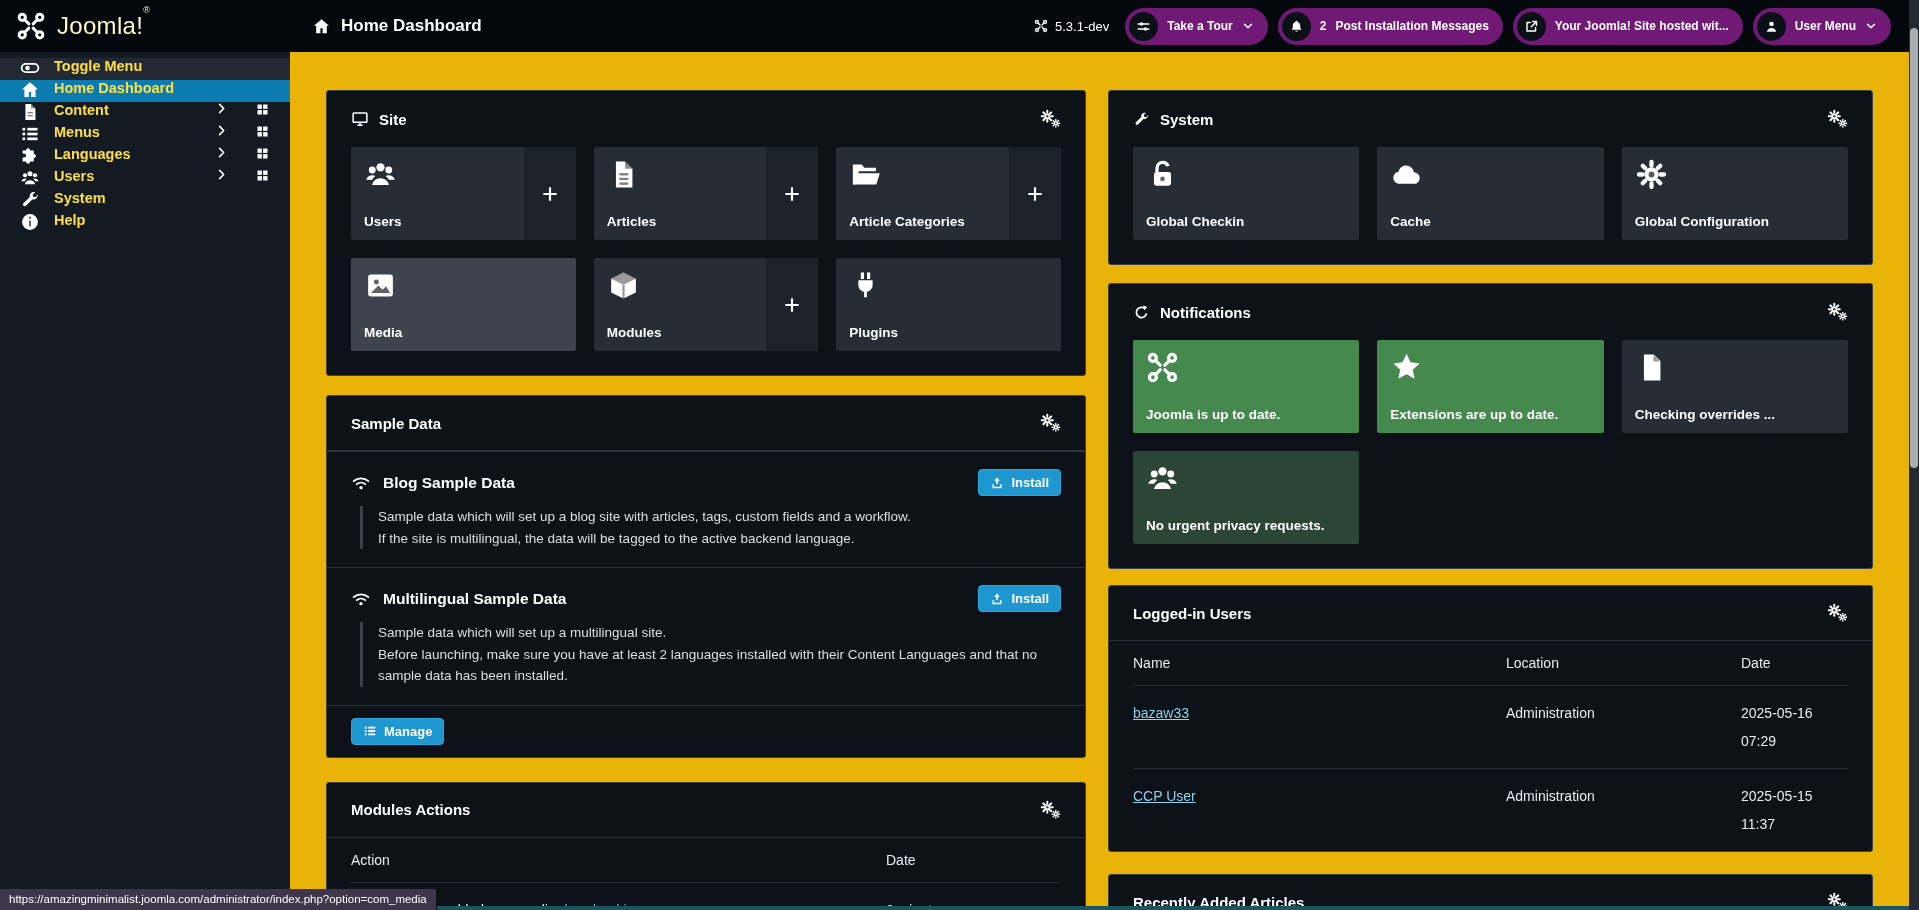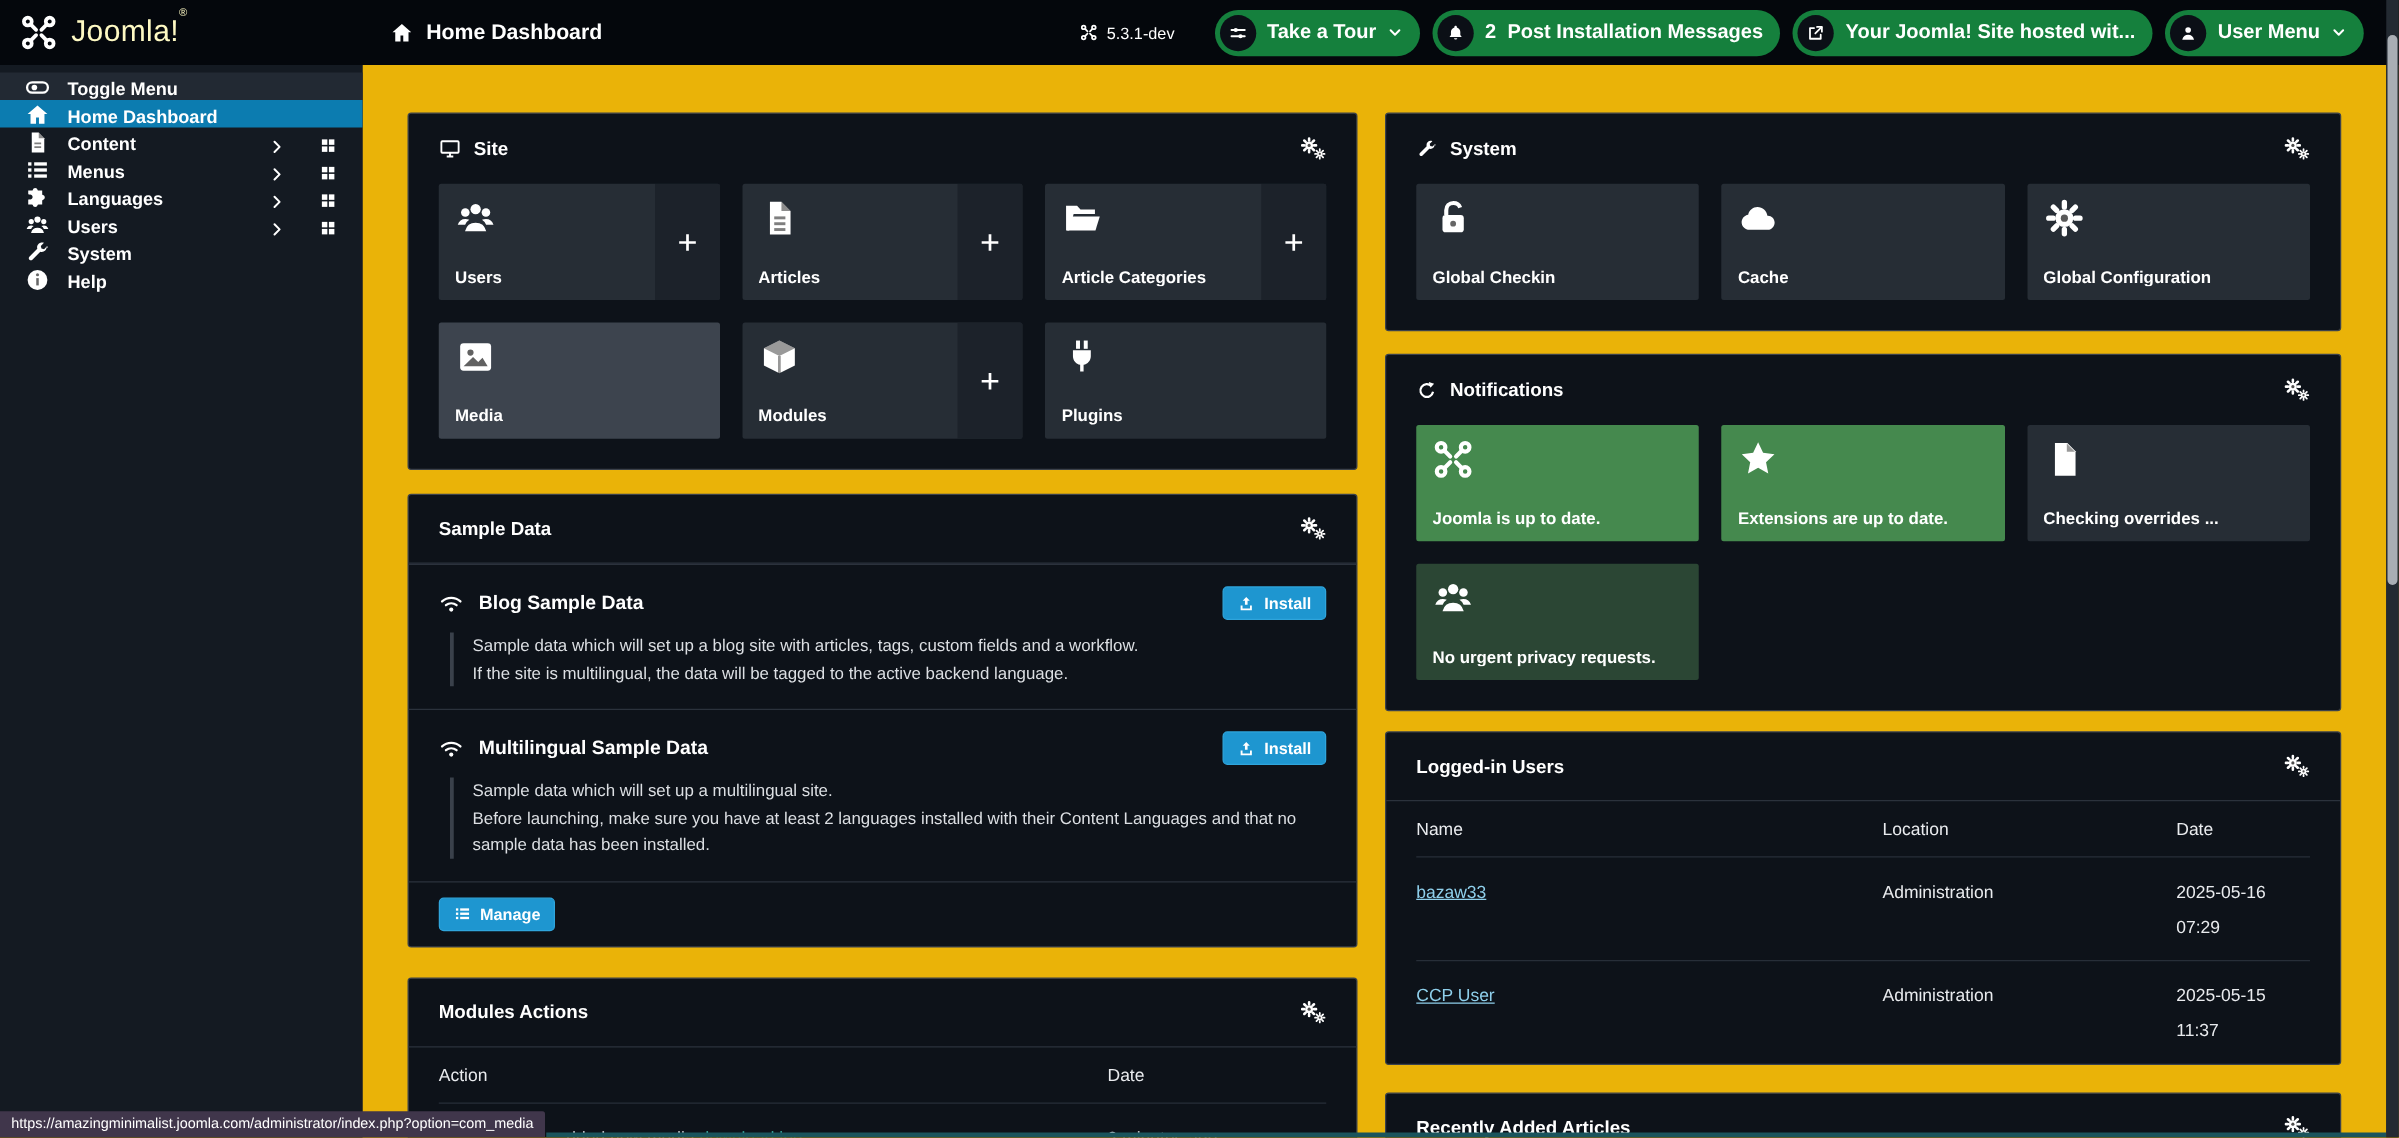--- a/index.html
+++ b/index.html
@@ -12,29 +12,29 @@
   .icon svg{width:100%;height:100%;display:block}
 
   
   #topbar{position:absolute;left:0;top:0;right:0;height:52px;background:#04070c;display:flex;align-items:center;z-index:6}
   .brand{width:290px;flex:none;display:flex;align-items:center;gap:11px;padding-left:16px;box-sizing:border-box}
   .brand-word{font-size:24px;letter-spacing:.3px;color:#fef9c3}
   .brand-reg{font-size:9px;vertical-align:top;position:relative;top:-7px}
   .titlewrap{display:flex;align-items:center;gap:10px;margin-left:22px}
   .page-title{font-size:17px;font-weight:700;color:#fff}
   .tb-space{flex:1}
-  .version{display:flex;align-items:center;gap:7px;font-size:13px;color:#fff;margin-right:32px}
+  .version{display:flex;align-items:center;gap:7px;font-size:13px;color:#fff;margin-right:16px}
   #topbar-pills{display:flex;align-items:center;gap:10px;margin-right:28px}
-  .pill{height:37px;border-radius:19px;background:#15803d;display:flex;align-items:center;gap:9px;padding:0 14px 0 4px;color:#fff;font-weight:600;font-size:16px;cursor:pointer;white-space:nowrap}
+  .pill{height:37px;border-radius:19px;background:#701a75;display:flex;align-items:center;gap:9px;padding:0 14px 0 4px;color:#fff;font-weight:600;font-size:12px;cursor:pointer;white-space:nowrap}
   .pill .circ{width:29px;height:29px;border-radius:50%;background:#0b0f16;display:flex;align-items:center;justify-content:center;flex:none}
   .pill .badge{font-weight:700}
 
   
   #sidebar{position:absolute;left:0;top:52px;bottom:0;width:290px;background:#141a22;padding-top:6px;box-sizing:border-box;z-index:5}
-  .sb-item{height:22px;display:flex;align-items:flex-end;gap:14px;padding:0 20px;font-size:14.5px;font-weight:600;color:#ffffff;cursor:pointer}
+  .sb-item{height:22px;display:flex;align-items:flex-start;gap:14px;padding:0 20px;font-size:14.5px;font-weight:600;color:#fde047;cursor:pointer}
   .sb-item .sp{flex:1}
   .sb-item.toggle{background:#222933}
   .sb-item.active{background:#0c7cb0}
 
   
   #main{position:absolute;left:290px;top:52px;right:10px;bottom:0;background:#eab308;padding:38px 36px 0;display:flex;gap:22px;overflow:hidden;box-sizing:border-box}
   .col-left{width:760px;flex:none}
   .col-right{flex:1;min-width:0}
   .panel{background:#0d1219;border:1px solid #3c424b;border-radius:3px;margin-bottom:19px}
   .panel-header{display:flex;align-items:center;gap:10px;padding:0 24px;height:56px}

